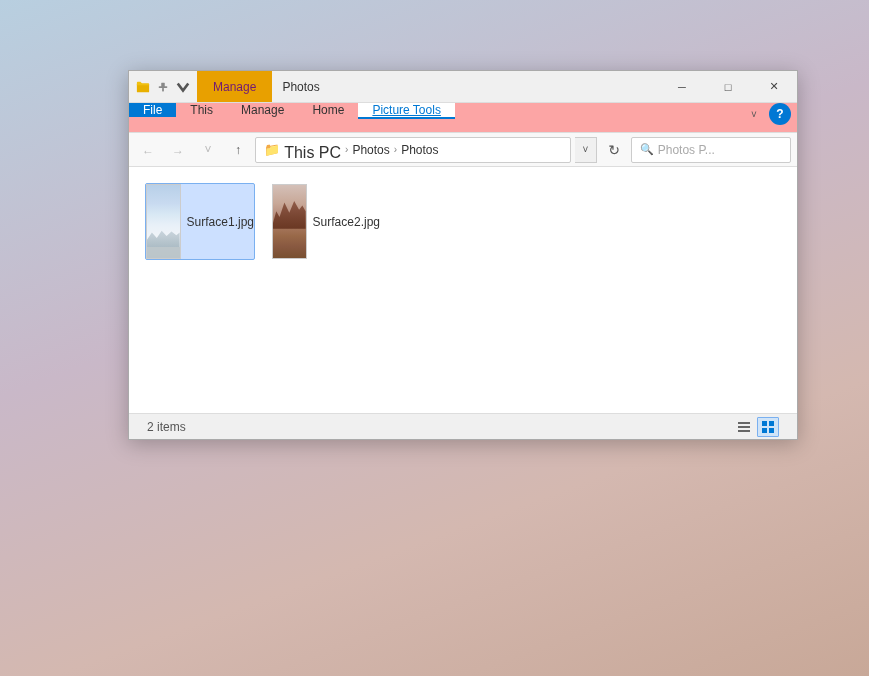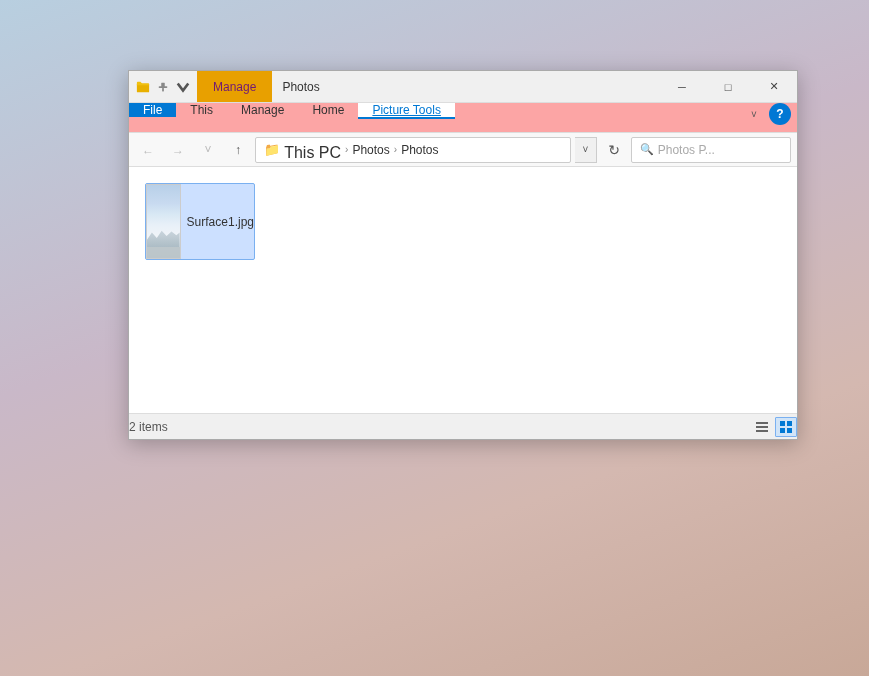--- a/index.html
+++ b/index.html
@@ -349,21 +349,21 @@
       text-align: center;
     }
 
     
     .status-bar {
       height: 26px;
       background: #f0f0f0;
       border-top: 1px solid #ddd;
       display: flex;
       align-items: center;
-      padding: 0 0;
+      padding: 0 18px;
       font-size: 12px;
       color: #555;
       flex-shrink: 0;
     }
 
     .status-right {
       margin-left: auto;
       display: flex;
       align-items: center;
       gap: 2px;
@@ -502,20 +502,26 @@
   </div>
 
   <div class="content-area">
     <div class="file-item selected">
       <div class="file-thumbnail">
         <div class="thumb-surface1"></div>
       </div>
       <span class="file-name">Surface1.jpg</span>
     </div>
 
+    <div class="file-item">
+      <div class="file-thumbnail">
+        <div class="thumb-surface2"></div>
+      </div>
+      <span class="file-name">Surface2.jpg</span>
+    </div>
   </div>
 
   <div class="status-bar">
     <span>2 items</span>
     <div class="status-right">
       <div class="view-btn">
         <svg width="14" height="14" viewBox="0 0 14 14">
           <rect x="1" y="2" width="12" height="2" fill="#666"></rect>
           <rect x="1" y="6" width="12" height="2" fill="#666"></rect>
           <rect x="1" y="10" width="12" height="2" fill="#666"></rect>

